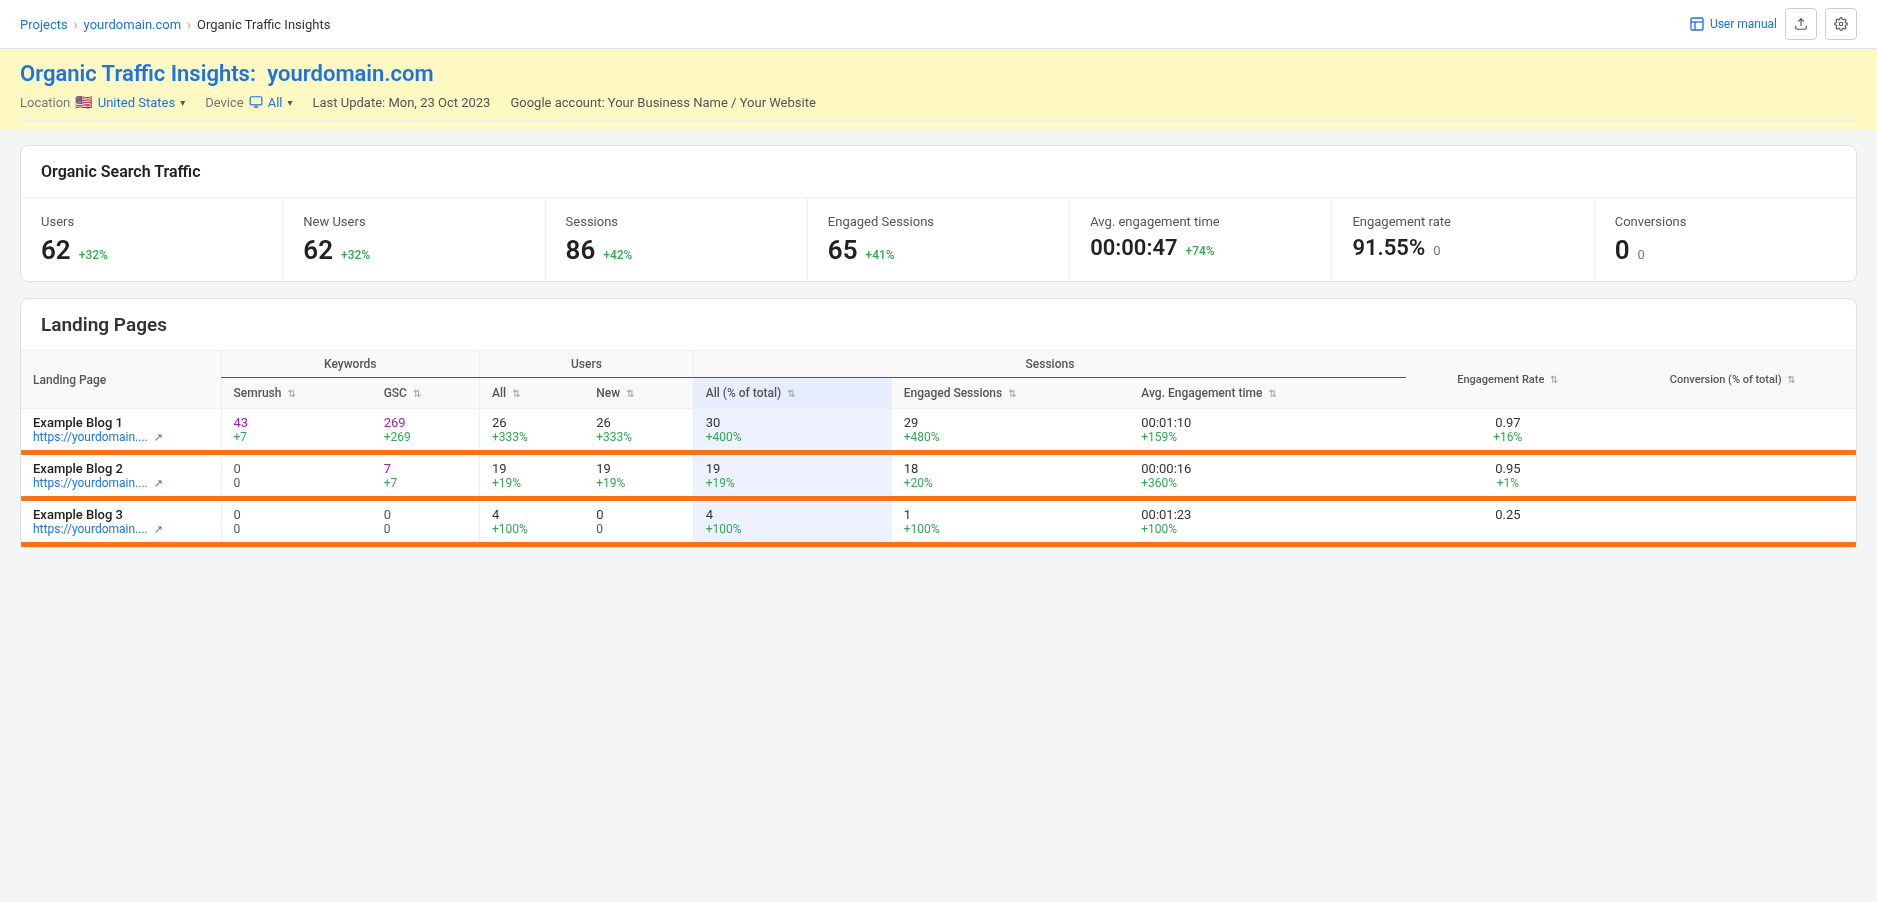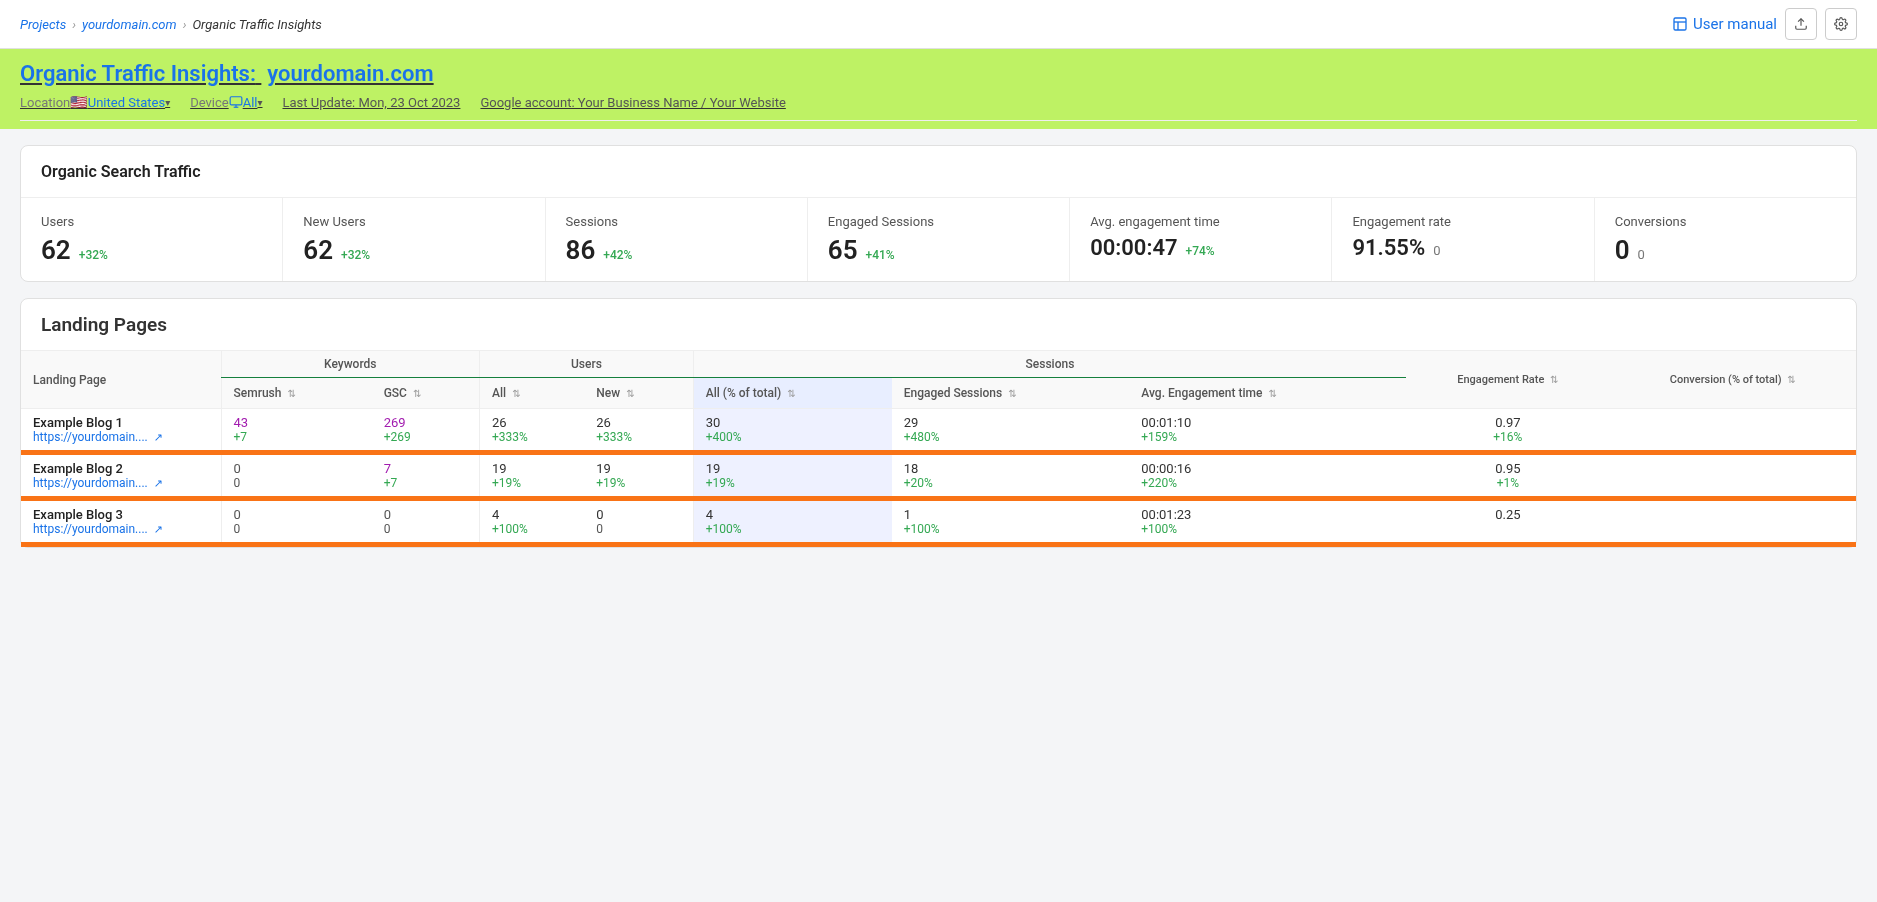--- a/index.html
+++ b/index.html
@@ -1,28 +1,28 @@
 <!DOCTYPE html>
 <html><head>
   <meta charset="utf-8">
   <style>
     * { box-sizing: border-box; margin: 0; padding: 0; }
     body { font-family: -apple-system, BlinkMacSystemFont, 'Segoe UI', Roboto, sans-serif; font-size: 14px; color: #333; background: #f4f5f7; }
 
     .top-bar { display: flex; align-items: center; justify-content: space-between; padding: 8px 20px; background: #fff; border-bottom: 1px solid #e0e0e0; }
-    .breadcrumb { display: flex; align-items: flex-end; gap: 6px; font-size: 13px; color: #666; font-style: italic; }
+    .breadcrumb { display: flex; align-items: flex-end; gap: 6px; font-size: 13px; color: #666; }
     .breadcrumb .sep { color: #999; }
     .breadcrumb .current { color: #333; }
-    .user-manual-link { color: #1a73e8; font-size: 15px; display: flex; align-items: center; gap: 5px; text-decoration: none; }
-
-    .page-header { padding: 12px 20px 8px; background: #bef264; text-decoration: underline; }
+    .user-manual-link { color: #1a73e8; font-size: 12px; display: flex; align-items: center; gap: 5px; text-decoration: none; }
+
+    .page-header { padding: 12px 20px 8px; background: #fef9c3; }
     .page-title { font-size: 22px; font-weight: 600; color: #222; margin-bottom: 8px; }
     .page-title span { color: #1a73e8; }
     .page-meta { display: flex; align-items: center; gap: 20px; font-size: 13px; color: #555; padding-bottom: 10px; border-bottom: 1px solid #eee; }
-    .meta-item { display: flex; align-items: center; }
+    .meta-item { display: flex; align-items: center; gap: 5px; }
     .meta-item .label { color: #777; }
     .meta-link { color: #1a73e8; display: flex; align-items: center; gap: 3px; cursor: pointer; }
     .dropdown-arrow { font-size: 10px; }
     .icon-btn { border: 1px solid #ccc; background: #fff; border-radius: 4px; width: 32px; height: 32px; display: flex; align-items: center; justify-content: center; cursor: pointer; }
 
     .main-content { padding: 16px 20px; }
 
     .section-card { background: #fff; border-radius: 8px; border: 1px solid #e0e0e0; margin-bottom: 16px; }
 
     .section-header { display: flex; align-items: center; justify-content: space-between; padding: 16px 20px; }
@@ -326,21 +326,21 @@
             <td style="border-left:1px solid #eee;background:#eef1ff;">
               <div>19</div>
               <div class="positive row-sub-change">+19%</div>
             </td>
             <td>
               <div>18</div>
               <div class="positive row-sub-change">+20%</div>
             </td>
             <td>
               <div>00:00:16</div>
-              <div class="positive row-sub-change">+220%</div>
+              <div class="positive row-sub-change">+360%</div>
             </td>
             <td style="text-align:center;">
               <div>0.95</div>
               <div class="positive row-sub-change">+1%</div>
             </td>
             <td></td>
           </tr>
 
           <tr>
             <td>

